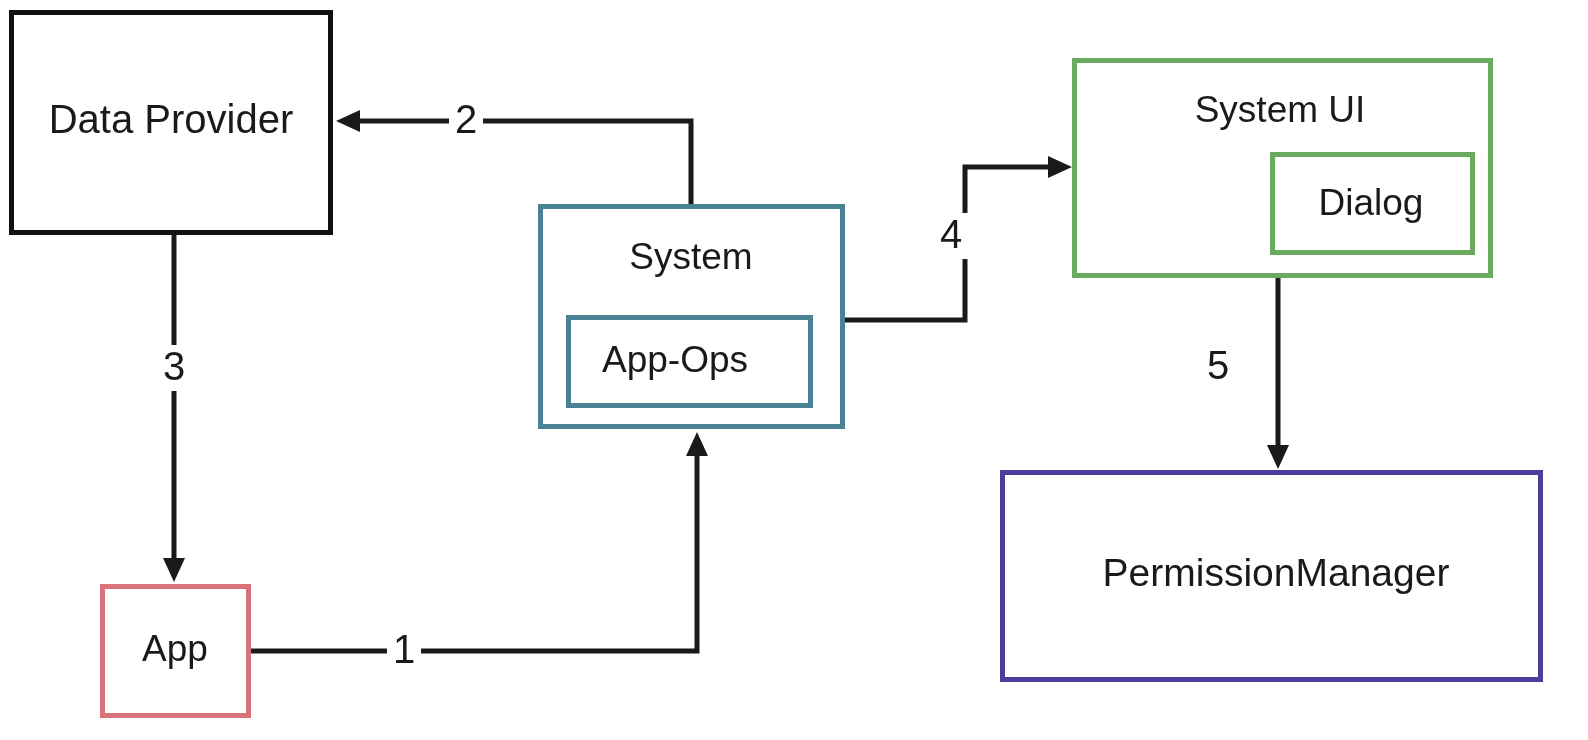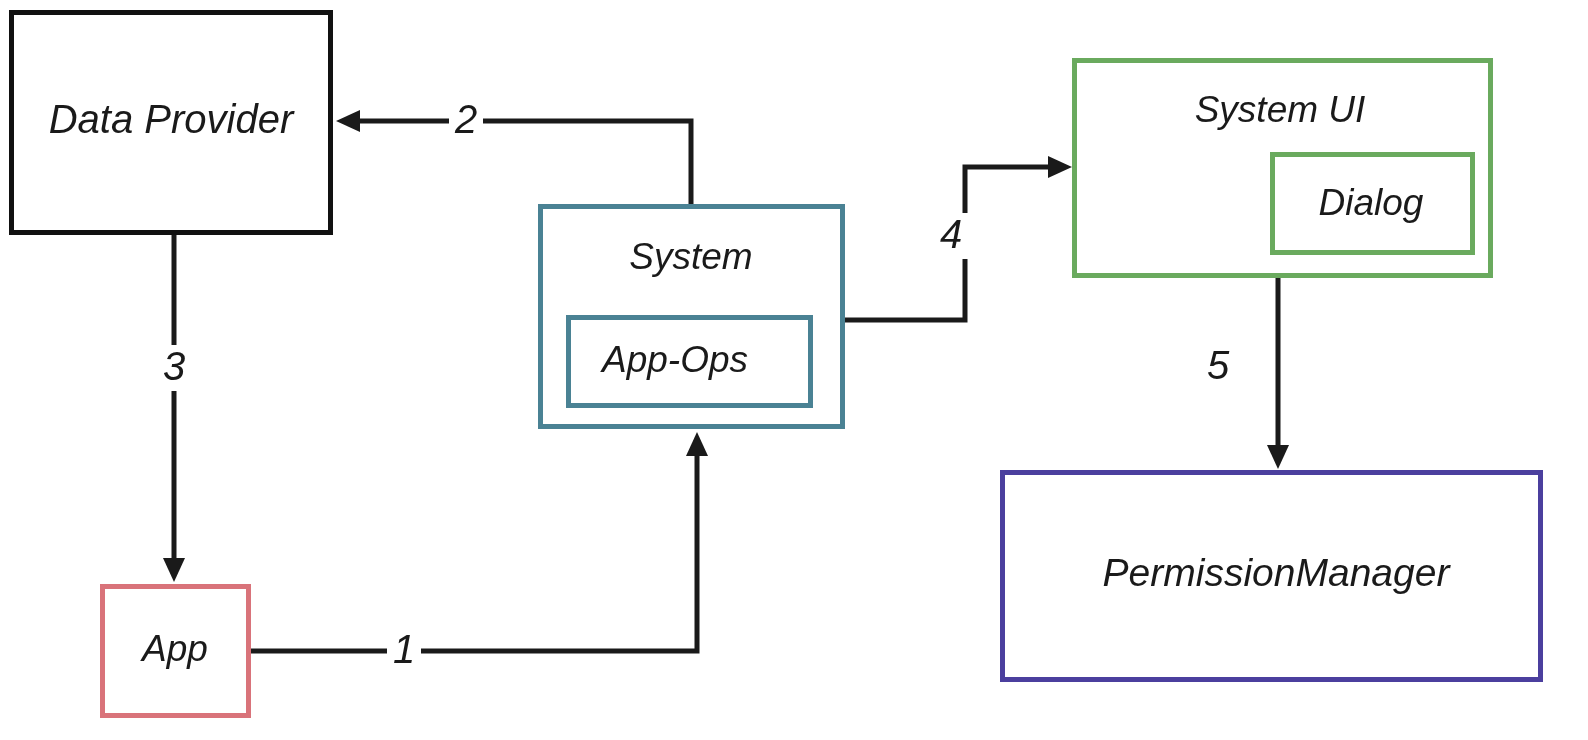--- a/index.html
+++ b/index.html
@@ -12,21 +12,20 @@
     width: 1588px;
     height: 740px;
     font-family: "Liberation Sans", sans-serif;
     overflow: hidden;
   }
   #diagram-root {
     position: relative;
     width: 1588px;
     height: 740px;
     background: #ffffff;
-    font-style: italic;
   }
   svg#diagram-canvas {
     display: block;
     width: 1588px;
     height: 740px;
   }
   .node-rect {
     fill: #ffffff;
   }
   .node-label {

